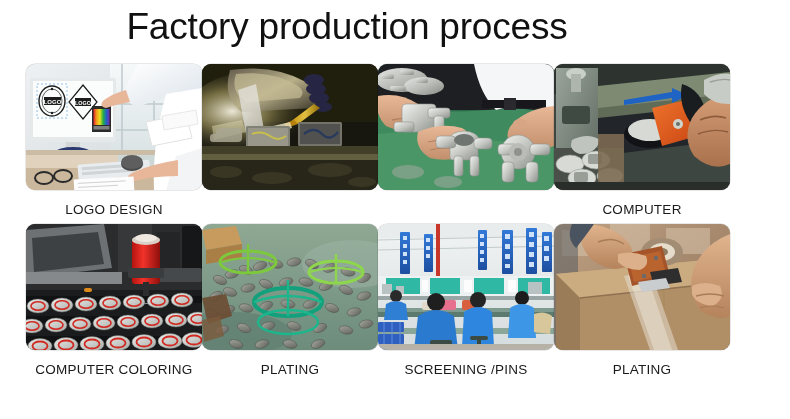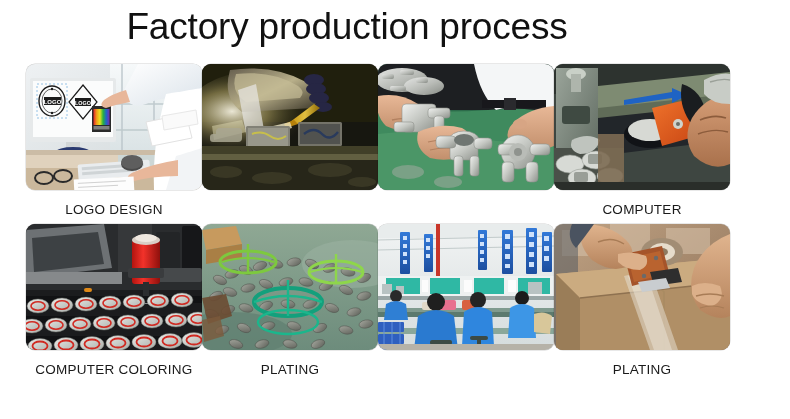--- a/index.html
+++ b/index.html
@@ -683,20 +683,21 @@
             <rect x="0" y="120" width="26" height="6" rx="1"></rect>
           </g>
           <g stroke="#5f8fe0" stroke-width="1">
             <line x1="6" y1="98" x2="6" y2="126"></line>
               <line x1="14" y1="98" x2="14" y2="126"></line>
             <line x1="22" y1="98" x2="22" y2="126"></line>
           </g>
           <rect x="0" y="120" width="176" height="6" fill="#b6b2a8"></rect>
         </svg>
       </div>
+      <div class="cell-label">SCREENING /PINS</div>
     </div>
 
     <div class="cell">
       <div class="thumb">
         <svg viewBox="0 0 176 126" preserveAspectRatio="xMidYMid slice">
           <defs>
             <linearGradient id="pk-box" x1="0" y1="0" x2="0" y2="1">
               <stop offset="0" stop-color="#c5a478"></stop>
                 <stop offset="1" stop-color="#9d7c53"></stop>
             </linearGradient>

